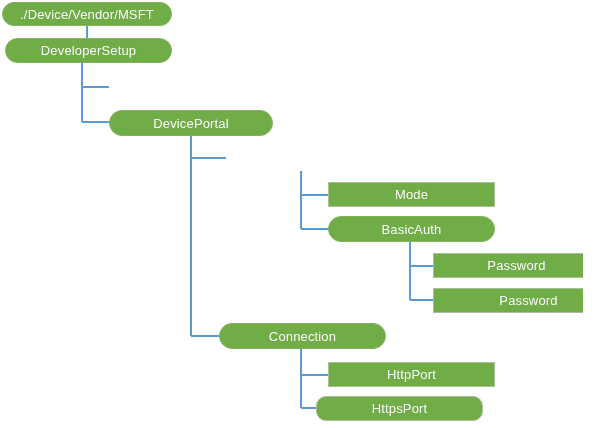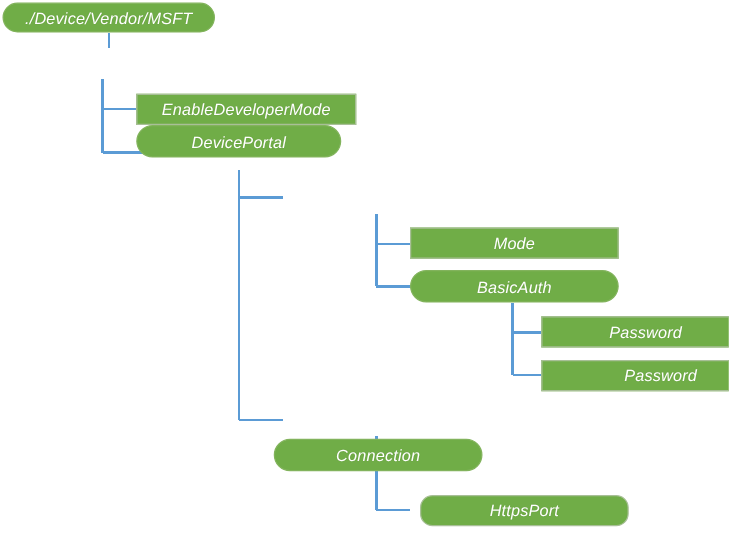--- a/index.html
+++ b/index.html
@@ -7,21 +7,20 @@
     padding: 0;
     background: #ffffff;
   }
   #canvas {
     position: relative;
     width: 583px;
     height: 428px;
     background: #ffffff;
     overflow: hidden;
     font-family: "Liberation Sans", sans-serif;
-    font-style: italic;
   }
   #connector-layer {
     position: absolute;
     left: 0;
     top: 0;
     width: 601px;
     height: 428px;
     pointer-events: none;
   }
   .node {
@@ -80,48 +79,51 @@
       <path d="M 301 349 L 301 408"></path>
       <path d="M 301 375 L 328 375"></path>
       <path d="M 301 408 L 328 408"></path>
     </g>
   </svg>
 
   <div class="node rounded" style="left:2px; top:2px; width:170px; height:24px;">
     <span class="node-label">./Device/Vendor/MSFT</span>
   </div>
 
-
-  <div class="node rect" style="left:109px; top:75px; width:176px; height:25px;">
-    <span class="node-label">EnableDeveloperMode</span>
+  <div class="node rounded" style="left:5px; top:38px; width:167px; height:25px;">
+    <span class="node-label">DeveloperSetup</span>
   </div>
 
-  <div class="node rounded" style="left:109px; top:100px; width:164px; height:26px;">
+
+  <div class="node rounded" style="left:109px; top:110px; width:164px; height:26px;">
     <span class="node-label">DevicePortal</span>
   </div>
 
 
   <div class="node rect" style="left:328px; top:182px; width:167px; height:25px;text-align:center;">
     <span class="node-label">Mode</span>
   </div>
 
   <div class="node rounded" style="left:328px; top:216px; width:167px; height:26px;">
     <span class="node-label">BasicAuth</span>
   </div>
 
   <div class="node rect" style="left:433px; top:253px; width:167px; height:25px;">
     <span class="node-label">Password</span>
   </div>
 
   <div class="node rect" style="left:433px; top:288px; width:167px; height:25px;padding-left:24px;">
     <span class="node-label">Password</span>
   </div>
 
-  <div class="node rounded" style="left:219px; top:323px; width:167px; height:26px;margin-top:28px;">
+  <div class="node rounded" style="left:219px; top:323px; width:167px; height:26px;">
     <span class="node-label">Connection</span>
   </div>
 
+  <div class="node rect" style="left:328px; top:362px; width:167px; height:25px;">
+    <span class="node-label">HttpPort</span>
+  </div>
 
-  <div class="node rect" style="left:336px; top:396px; width:167px; height:25px;border-radius:10px;">
+  <div class="node rect" style="left:316px; top:396px; width:167px; height:25px;border-radius:10px;">
     <span class="node-label">HttpsPort</span>
   </div>
 
 </div>
 
 </body></html>

